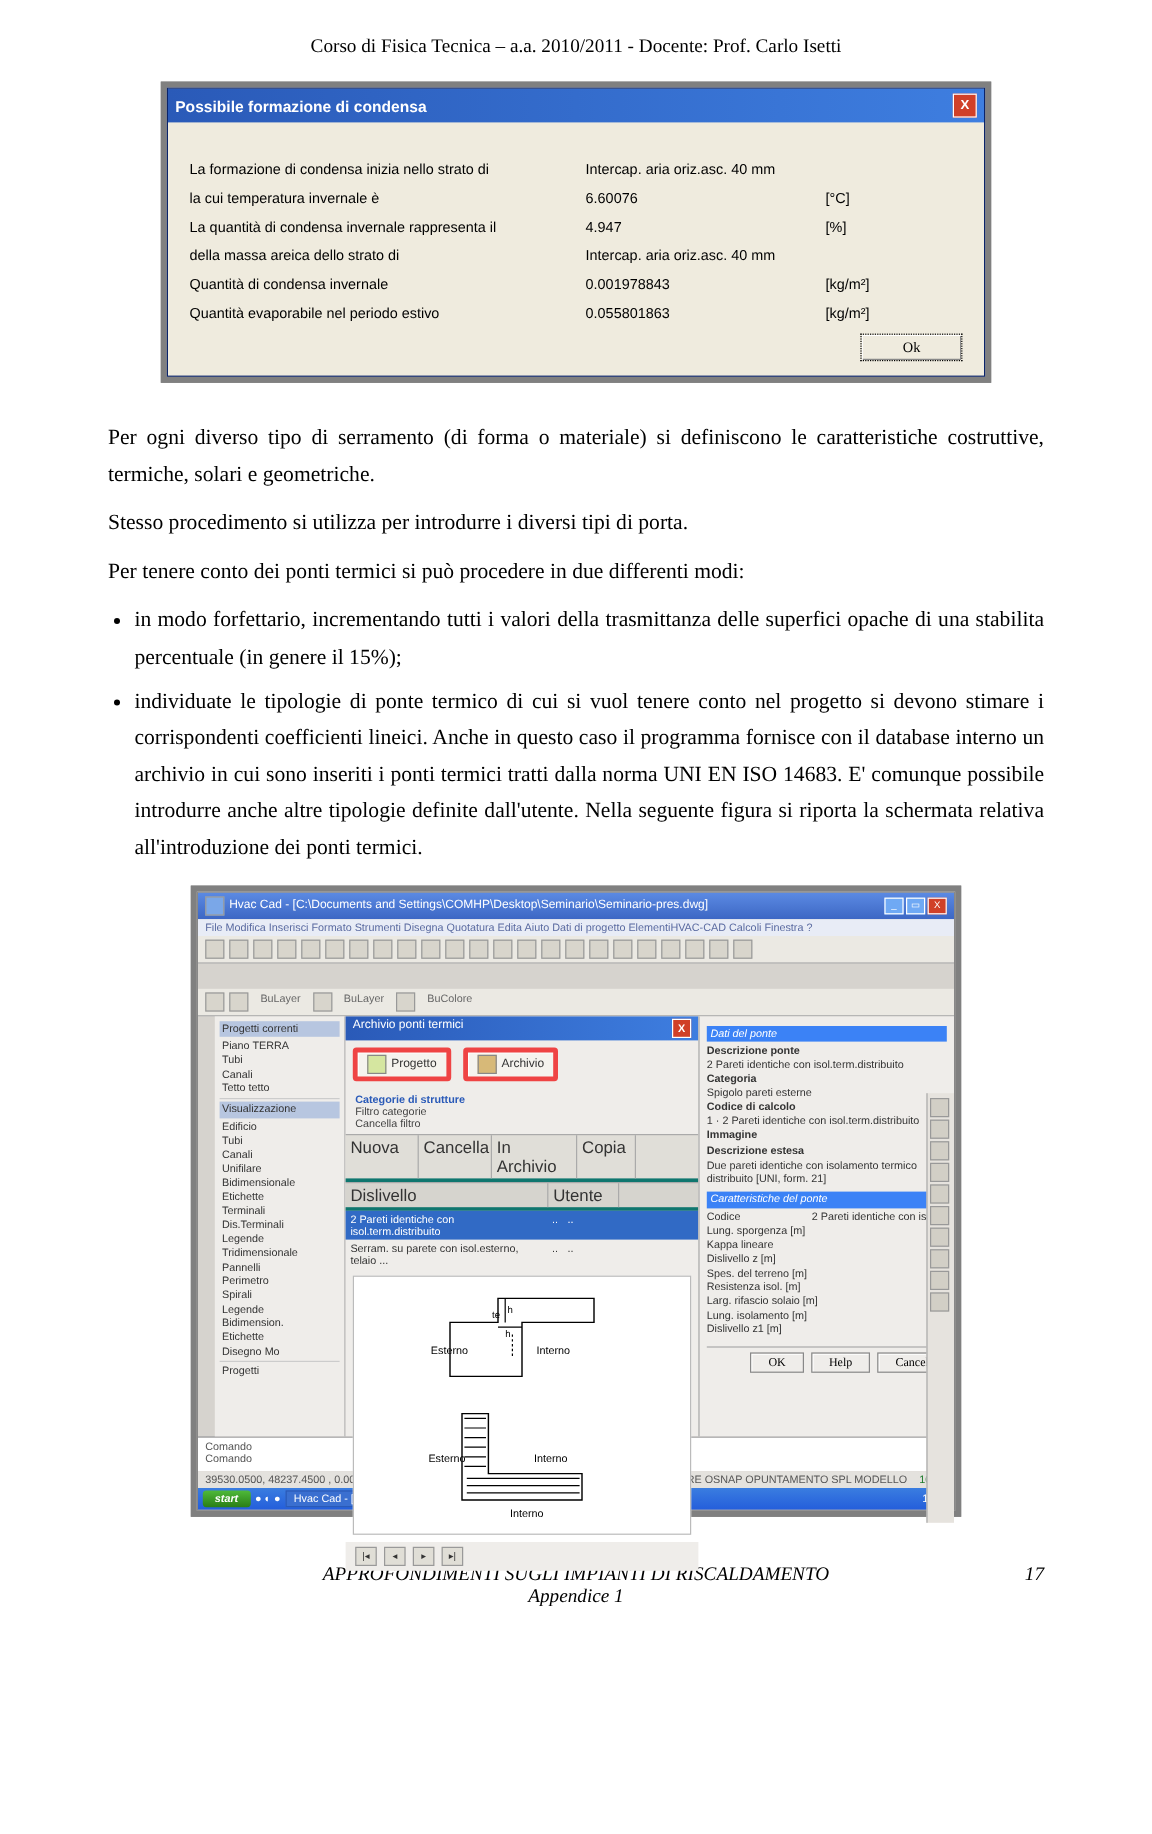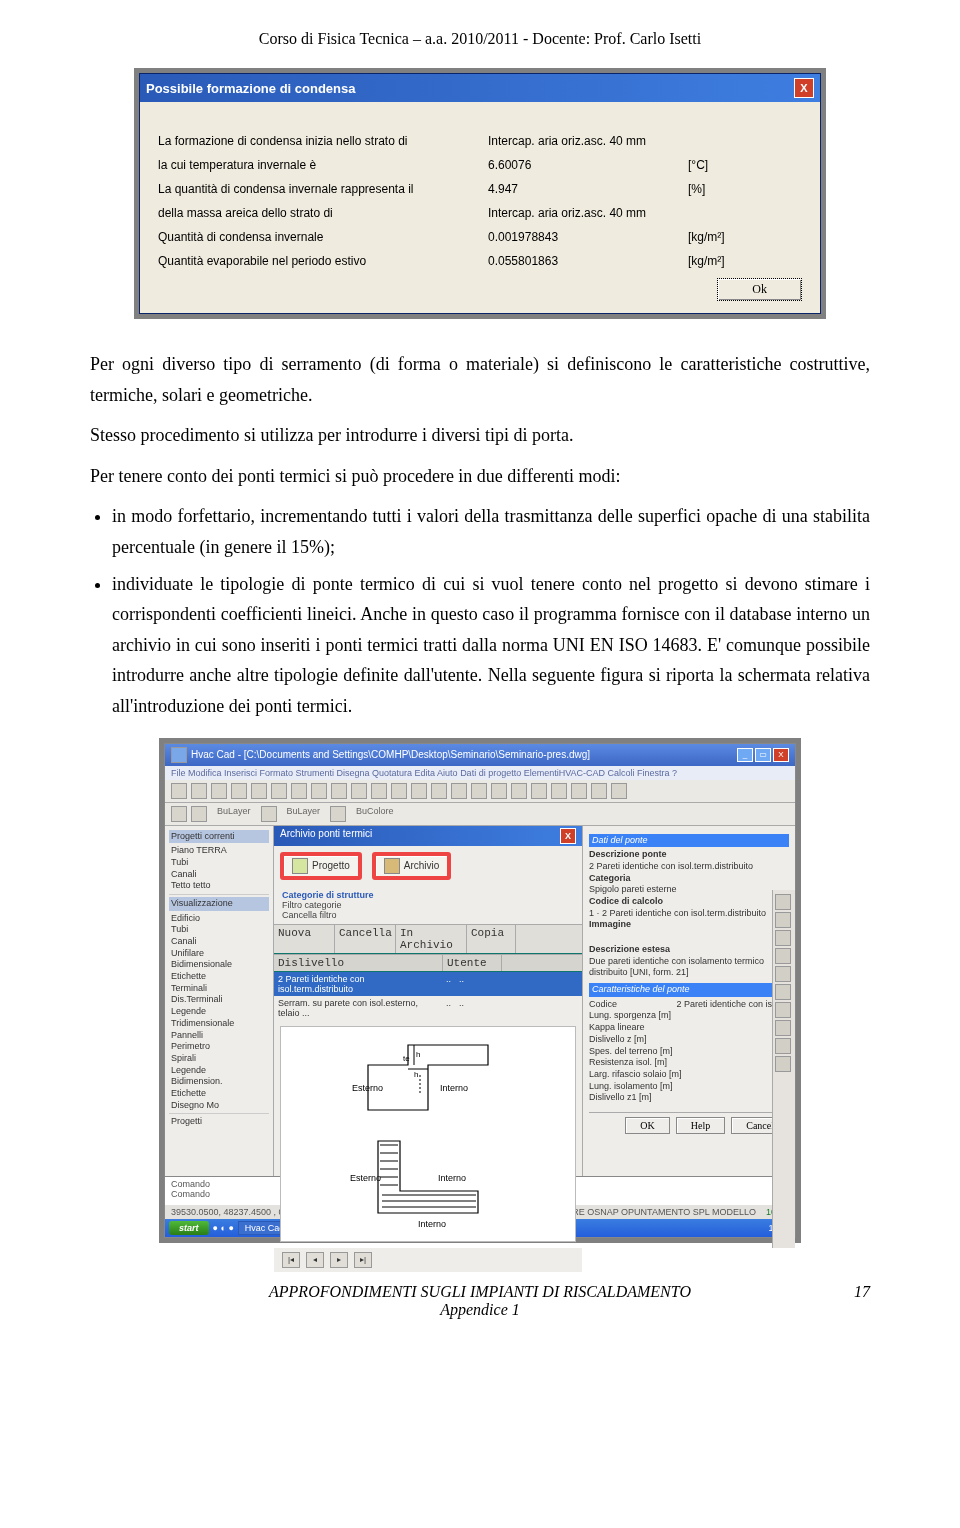--- a/index.html
+++ b/index.html
@@ -27,30 +27,30 @@
   .fig2{width:630px;background:#d6d3ce;border:1px solid #888;font:10px Tahoma,Verdana,sans-serif;color:#333;position:relative;}
   .fig2 .chrome{background:linear-gradient(to bottom,#5b8ae3,#3d67c4);padding:3px 6px;color:#fff;font-size:10px;display:flex;align-items:center;gap:4px;}
   .fig2 .chrome .wnd-btns{margin-left:auto;display:flex;gap:2px;}
   .fig2 .chrome .wb{width:14px;height:12px;background:#6fa9f4;border:1px solid #fff;font-size:8px;display:flex;align-items:center;justify-content:center;}
   .fig2 .chrome .wb.red{background:#d04028;}
   .fig2 .menubar{background:#e8ecf6;padding:2px 6px;color:#5a6aa0;font-size:9px;}
   .fig2 .tb{background:#ebe9e3;padding:3px 6px;display:flex;gap:4px;flex-wrap:wrap;border-bottom:1px solid #aaa;}
   .ticon{width:14px;height:14px;background:#d8d5cc;border:1px solid #999;}
   .fig2 .sub-title{background:linear-gradient(to right,#2a5ab8,#3e7ee0);color:#fff;padding:2px 6px;font-size:10px;display:flex;justify-content:space-between;}
   .main-area{display:flex;height:350px;}
-  .tree{width:100px;background:#efedea;border-right:1px solid #aaa;padding:4px 4px;font-size:9px;line-height:1.3;color:#333;}
+  .tree{width:100px;background:#efedea;border-right:1px solid #aaa;padding:4px 4px;font-size:9px;line-height:1.3;color:#333;margin-left:14px;}
   .tree .hdr{background:#b7c6e0;padding:1px 2px;margin-bottom:2px;}
   .tree .item{padding:0 2px;}
   .tree .line{border-bottom:1px solid #ccc;margin:2px 0;}
   .center{flex:1;background:#efedea;display:flex;flex-direction:column;}
   .center .tabbar{padding:6px;display:flex;gap:10px;align-items:center;}
   .tab-btn{background:#f5f3ee;border:4px solid #ef4444;border-radius:3px;padding:2px 8px;display:flex;align-items:center;gap:4px;font-size:10px;box-shadow:1px 1px 0 #fff inset;}
   .tab-btn .ticn{width:14px;height:14px;background:#d5e6a0;border:1px solid #888;}
   .center .filters{padding:4px 8px;font-size:9px;color:#444;}
-  .center .listhdr{background:#e0ded8;display:flex;font-size:11px;border-top:1px solid #aaa;border-bottom:1px solid #0f766e;font-family:Liberation Mono, monospace;}
+  .center .listhdr{background:#e0ded8;display:flex;font-size:14px;border-top:1px solid #aaa;border-bottom:3px solid #0f766e;}
   .center .listhdr div{padding:2px 4px;border-right:1px solid #aaa;}
   .center .rowitem{display:flex;font-size:9px;}
   .center .rowitem div{padding:2px 4px;}
   .center .rowitem.sel{background:#316ac5;color:#fff;}
   .diagrams{flex:1;background:#fff;margin:6px;border:1px solid #bbb;display:flex;flex-direction:column;align-items:center;justify-content:space-around;padding:6px;color:#000;font-size:9px;}
   .svgwrap{margin:2px 0;}
   .right{width:200px;background:#efedea;border-left:1px solid #aaa;padding:4px 6px;font-size:9px;color:#333;line-height:1.3;}
   .right .hdr{background:#3b82f6;color:#fff;padding:1px 3px;margin:4px 0 2px;font-style:italic;}
   .btnrow{display:flex;justify-content:flex-end;gap:6px;padding:6px 10px;background:#efedea;border-top:1px solid #aaa;}
   .btnrow button{font:10px Tahoma;padding:2px 14px;background:#efedea;border:1px solid #888;box-shadow:1px 1px 0 #fff inset;}
@@ -157,21 +157,21 @@
             <span class="ticon"></span>
             <span class="ticon"></span>
             <span class="ticon"></span>
             <span class="ticon"></span>
             <span class="ticon"></span>
             <span class="ticon"></span>
             <span class="ticon"></span>
             <span class="ticon"></span>
             <span class="ticon"></span>
         </div>
-        <div class="tb" style="font-size:9px;color:#666;">
+        <div class="tb" style="font-size:9px;color:#666;margin-top:21px;">
           <span class="ticon"></span>
             <span class="ticon"></span>
             <span style="padding:0 6px">BuLayer</span>
             <span class="ticon"></span>
             <span style="padding:0 6px">BuLayer</span>
             <span class="ticon"></span>
             <span style="padding:0 6px">BuColore</span>
         </div>
 
         <div class="main-area" style="position:relative;">
@@ -289,21 +289,21 @@
 
           <div class="right">
             <div class="hdr">Dati del ponte</div>
             <div><b>Descrizione ponte</b></div>
               <div>2 Pareti identiche con  isol.term.distribuito</div>
             <div><b>Categoria</b></div>
               <div>Spigolo pareti esterne</div>
             <div><b>Codice di calcolo</b></div>
               <div>1 · 2 Pareti identiche con  isol.term.distribuito</div>
             <div><b>Immagine</b></div>
-            <div style="margin-top:13px"><b>Descrizione estesa</b></div>
+            <div style="margin-top:2px"><b>Descrizione estesa</b></div>
             <div>Due pareti identiche con isolamento termico distribuito [UNI, form. 21]</div>
             <div class="hdr">Caratteristiche del ponte</div>
             <div style="display:flex;justify-content:space-between">
                 <span>Codice</span>
                 <span>2 Pareti identiche con  isol.te</span>
               </div>
             <div style="display:flex;justify-content:space-between">
                 <span>Lung. sporgenza [m]</span>
                 <span>0</span>
               </div>

